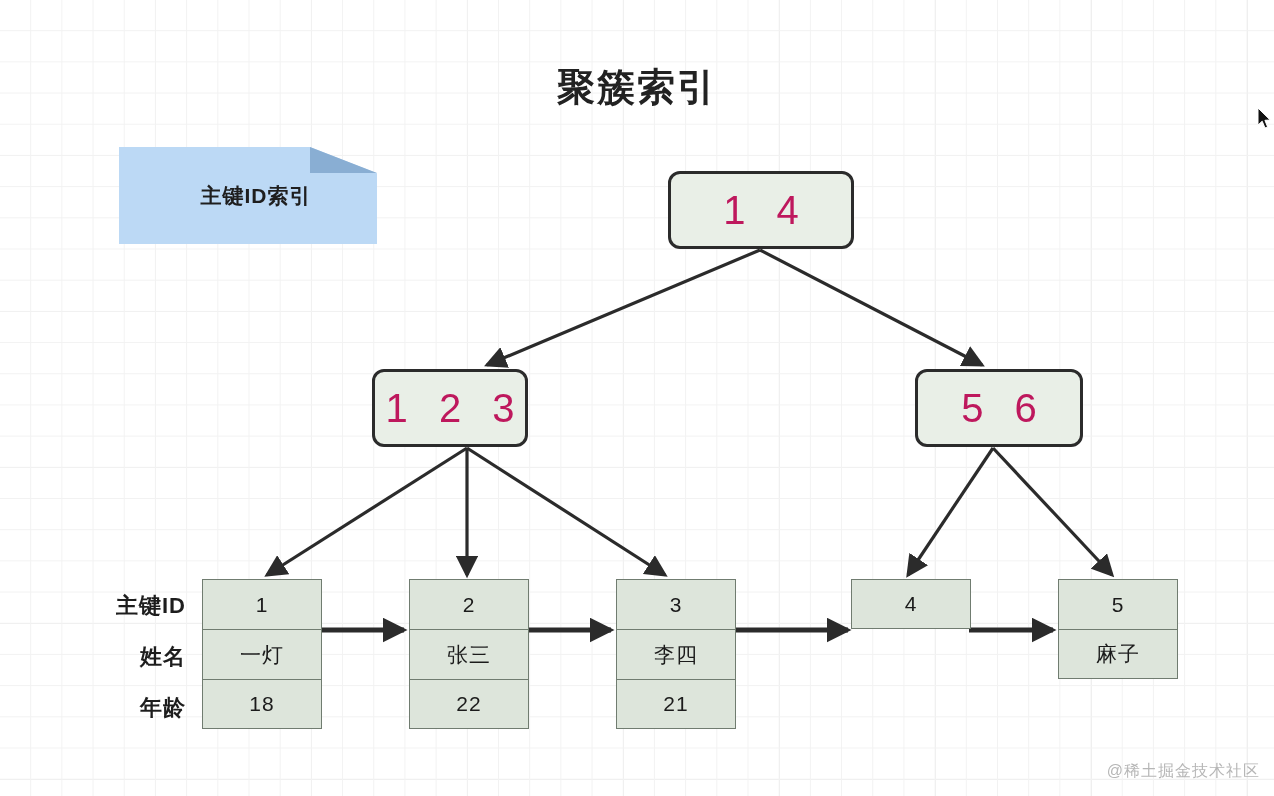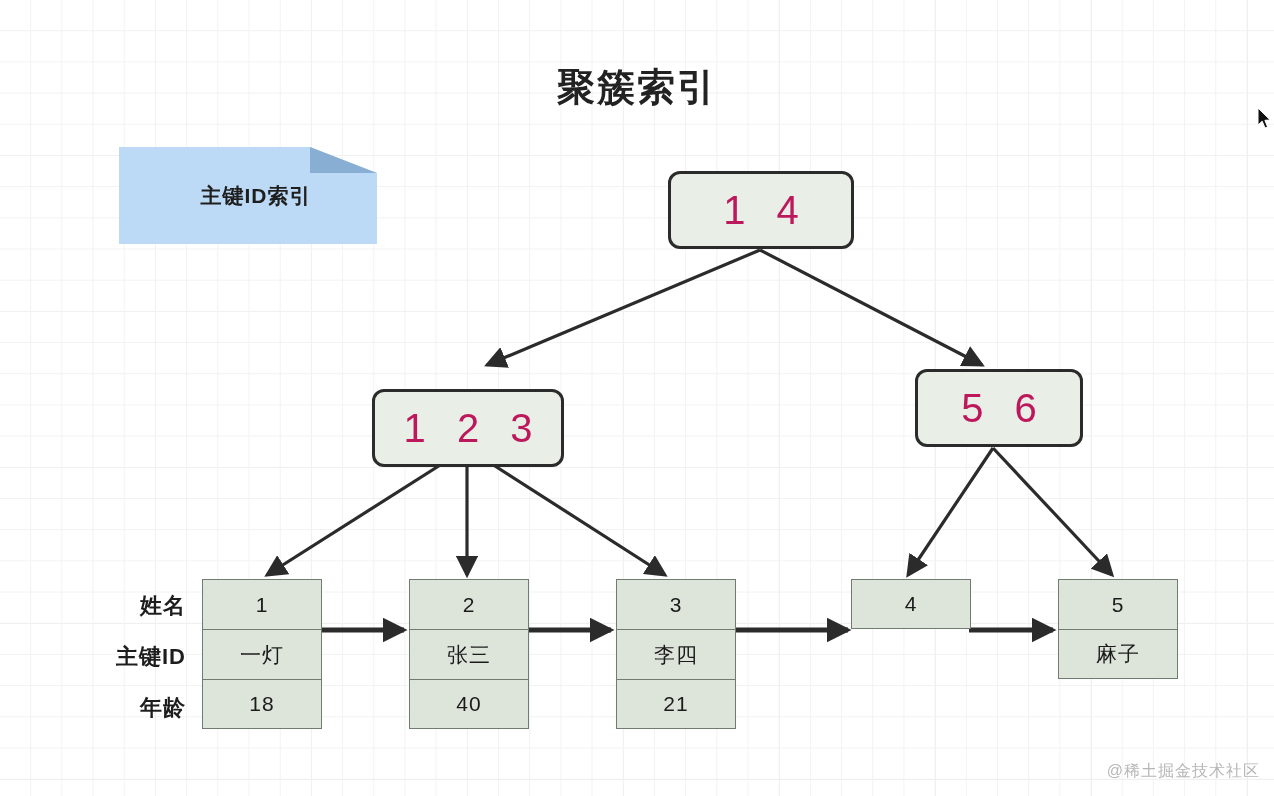--- a/index.html
+++ b/index.html
@@ -102,21 +102,21 @@
     align-items: center;
     justify-content: center;
     color: #be185d;
     font-size: 40px;
     font-weight: 500;
     letter-spacing: 10px;
     text-indent: 10px;
     box-sizing: border-box;
   }
   .inode-root  { left: 668px; top: 171px; width: 186px; height: 78px; }
-  .inode-left  { left: 372px; top: 369px; width: 192px; height: 78px; margin-top: 20px; }
+  .inode-left  { left: 372px; top: 369px; width: 156px; height: 78px; }
   .inode-right { left: 915px; top: 369px; width: 168px; height: 78px; }
 
   
   .rowlabels {
     position: absolute;
     left: 58px;
     top: 580px;
     width: 128px;
   }
   .rowlabel {
@@ -212,35 +212,35 @@
     <div class="note-body"></div>
     <div class="note-fold"></div>
     <div class="note-label">主键ID索引</div>
   </div>
 
   <div class="inode inode-root">1 4</div>
   <div class="inode inode-left">1 2 3</div>
   <div class="inode inode-right">5 6</div>
 
   <div class="rowlabels">
+    <div class="rowlabel">主键ID</div>
     <div class="rowlabel">姓名</div>
-    <div class="rowlabel">主键ID</div>
     <div class="rowlabel">年龄</div>
   </div>
 
   <div class="leaf" style="left:202px">
     <div class="leaf-cell">1</div>
     <div class="leaf-cell">一灯</div>
     <div class="leaf-cell">18</div>
   </div>
 
   <div class="leaf" style="left:409px">
     <div class="leaf-cell">2</div>
     <div class="leaf-cell">张三</div>
-    <div class="leaf-cell">40</div>
+    <div class="leaf-cell">22</div>
   </div>
 
   <div class="leaf" style="left:616px">
     <div class="leaf-cell">3</div>
     <div class="leaf-cell">李四</div>
     <div class="leaf-cell">21</div>
   </div>
 
   <div class="leaf" style="left:851px">
     <div class="leaf-cell">4</div>

